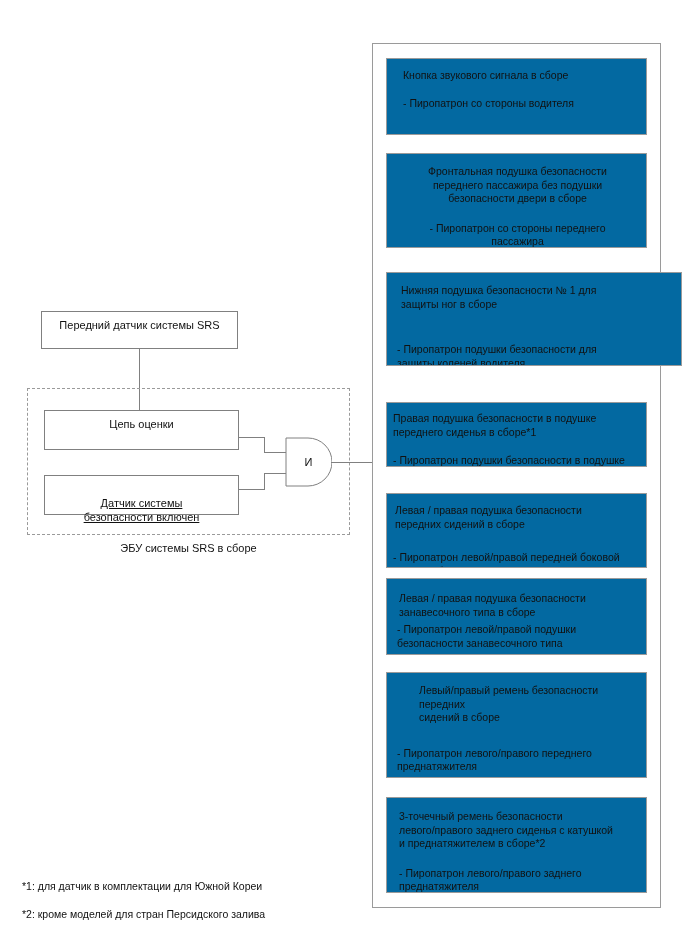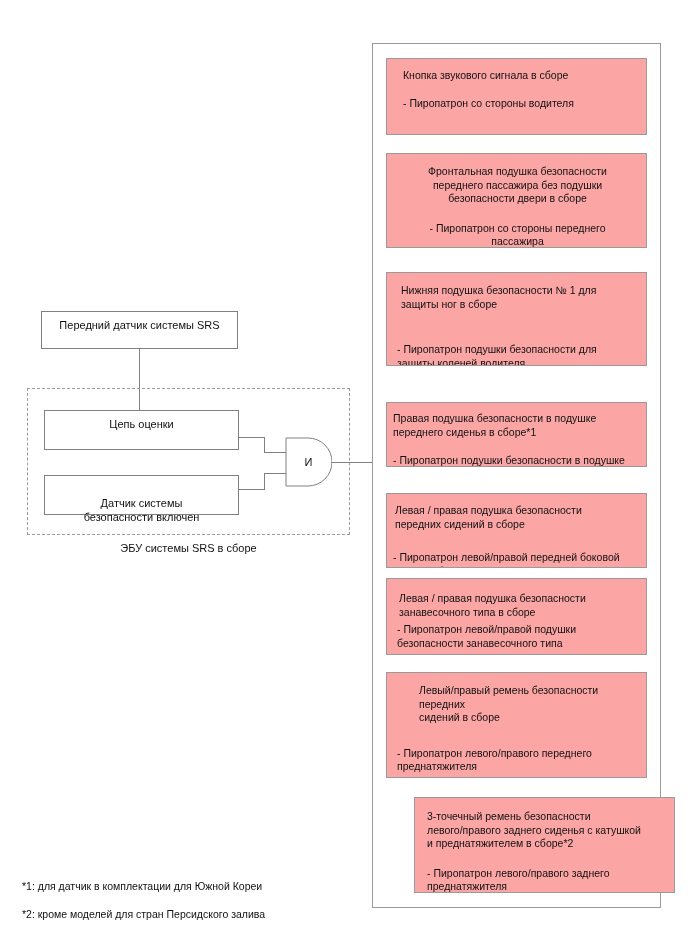--- a/index.html
+++ b/index.html
@@ -70,21 +70,21 @@
   .outer-frame {
     position: absolute;
     box-sizing: border-box;
     border: 1px solid #9a9a9a;
     background: #ffffff;
   }
   .item-box {
     position: absolute;
     box-sizing: border-box;
     border: 1px solid #9a9a9a;
-    background: #fca5a5;
+    background: #0369a1;
     font-size: 10.5px;
     line-height: 13.5px;
     color: #111111;
     overflow: hidden;
   }
   .item-title {
     white-space: pre-line;
     margin: 0;
   }
   .item-detail {
@@ -110,21 +110,21 @@
   </div>
 
   <div class="wire wire-v" style="left:139px; top:349px; height:61px;"></div>
 
   <div class="dashed-area" style="left:27px; top:388px; width:323px; height:147px;"></div>
 
   <div class="left-box" style="left:44px; top:410px; width:195px; height:40px;">
     <span>Цепь оценки</span>
   </div>
 
-  <div class="left-box" style="left:44px; top:475px; width:195px; height:40px; white-space:pre-line;">
+  <div class="left-box" style="left:44px; top:475px; width:195px; height:40px; white-space:pre-line;text-decoration:underline;">
     <span>Датчик системы
 безопасности включен</span>
   </div>
 
   <div class="wire wire-h" style="left:239px; top:437px; width:26px;"></div>
   <div class="wire wire-v" style="left:264px; top:437px; height:16px;"></div>
   <div class="wire wire-h" style="left:264px; top:452px; width:22px;"></div>
 
   <div class="wire wire-h" style="left:239px; top:489px; width:26px;"></div>
   <div class="wire wire-v" style="left:264px; top:473px; height:17px;"></div>
@@ -149,21 +149,21 @@
   </div>
 
   <div class="item-box" style="left:386px; top:153px; width:261px; height:95px; padding:11px 8px 0 8px;text-align:center;">
     <p class="item-title" style="padding-left:2px;">Фронтальная подушка безопасности
 переднего пассажира без подушки
 безопасности двери в сборе</p>
     <p class="item-detail" style="padding-left:2px; margin-top:16px;">- Пиропатрон со стороны переднего
 пассажира</p>
   </div>
 
-  <div class="item-box" style="left:386px; top:272px; width:261px; height:94px; padding:11px 8px 0 8px;">
+  <div class="item-box" style="left:386px; top:272px; width:296px; height:94px; padding:11px 8px 0 8px;">
     <p class="item-title" style="padding-left:6px;">Нижняя подушка безопасности № 1 для
 защиты ног в сборе</p>
     <p class="item-detail" style="padding-left:2px; margin-top:32px;">- Пиропатрон подушки безопасности для
 защиты коленей водителя</p>
   </div>
 
   <div class="item-box" style="left:386px; top:402px; width:261px; height:65px; padding:9px 6px 0 6px;">
     <p class="item-title" style="padding-left:0px;">Правая подушка безопасности в подушке
 переднего сиденья в сборе*1</p>
     <p class="item-detail" style="padding-left:0px; margin-top:15px;">- Пиропатрон подушки безопасности в подушке
@@ -184,21 +184,21 @@
   безопасности занавесочного типа</p>
   </div>
 
   <div class="item-box" style="left:386px; top:672px; width:261px; height:106px; padding:11px 6px 0 6px;">
     <p class="item-title" style="padding-left:0px;margin-left:26px;">Левый/правый ремень безопасности передних
 сидений в сборе</p>
     <p class="item-detail" style="padding-left:4px; margin-top:22px;"> - Пиропатрон левого/правого переднего
 преднатяжителя</p>
   </div>
 
-  <div class="item-box" style="left:386px; top:797px; width:261px; height:96px; padding:12px 6px 0 6px;margin-left:28px;">
+  <div class="item-box" style="left:386px; top:797px; width:261px; height:96px; padding:12px 6px 0 6px;">
     <p class="item-title" style="padding-left:6px;">3-точечный ремень безопасности
 левого/правого заднего сиденья с катушкой
 и преднатяжителем в сборе*2</p>
     <p class="item-detail" style="padding-left:6px; margin-top:16px;">- Пиропатрон левого/правого заднего
 преднатяжителя</p>
   </div>
 
   <div class="footnote" style="left:22px; top:879px;">*1: для датчик в комплектации для Южной Кореи</div>
   <div class="footnote" style="left:22px; top:907px;text-align:center;">*2: кроме моделей для стран Персидского залива</div>
 

